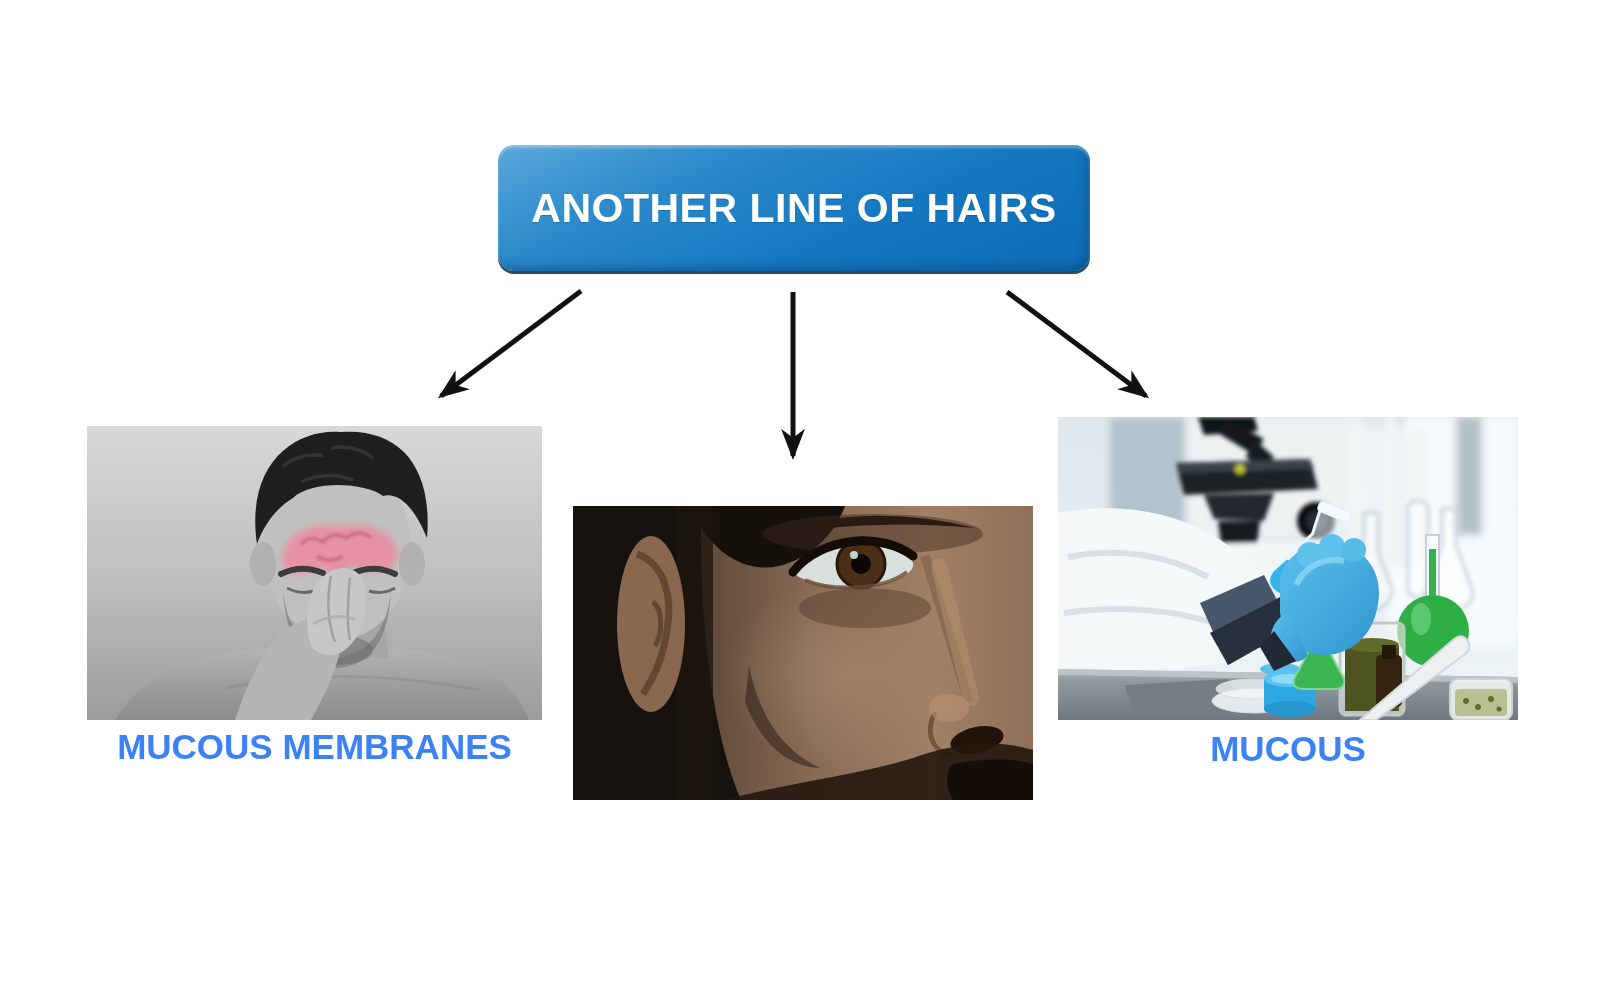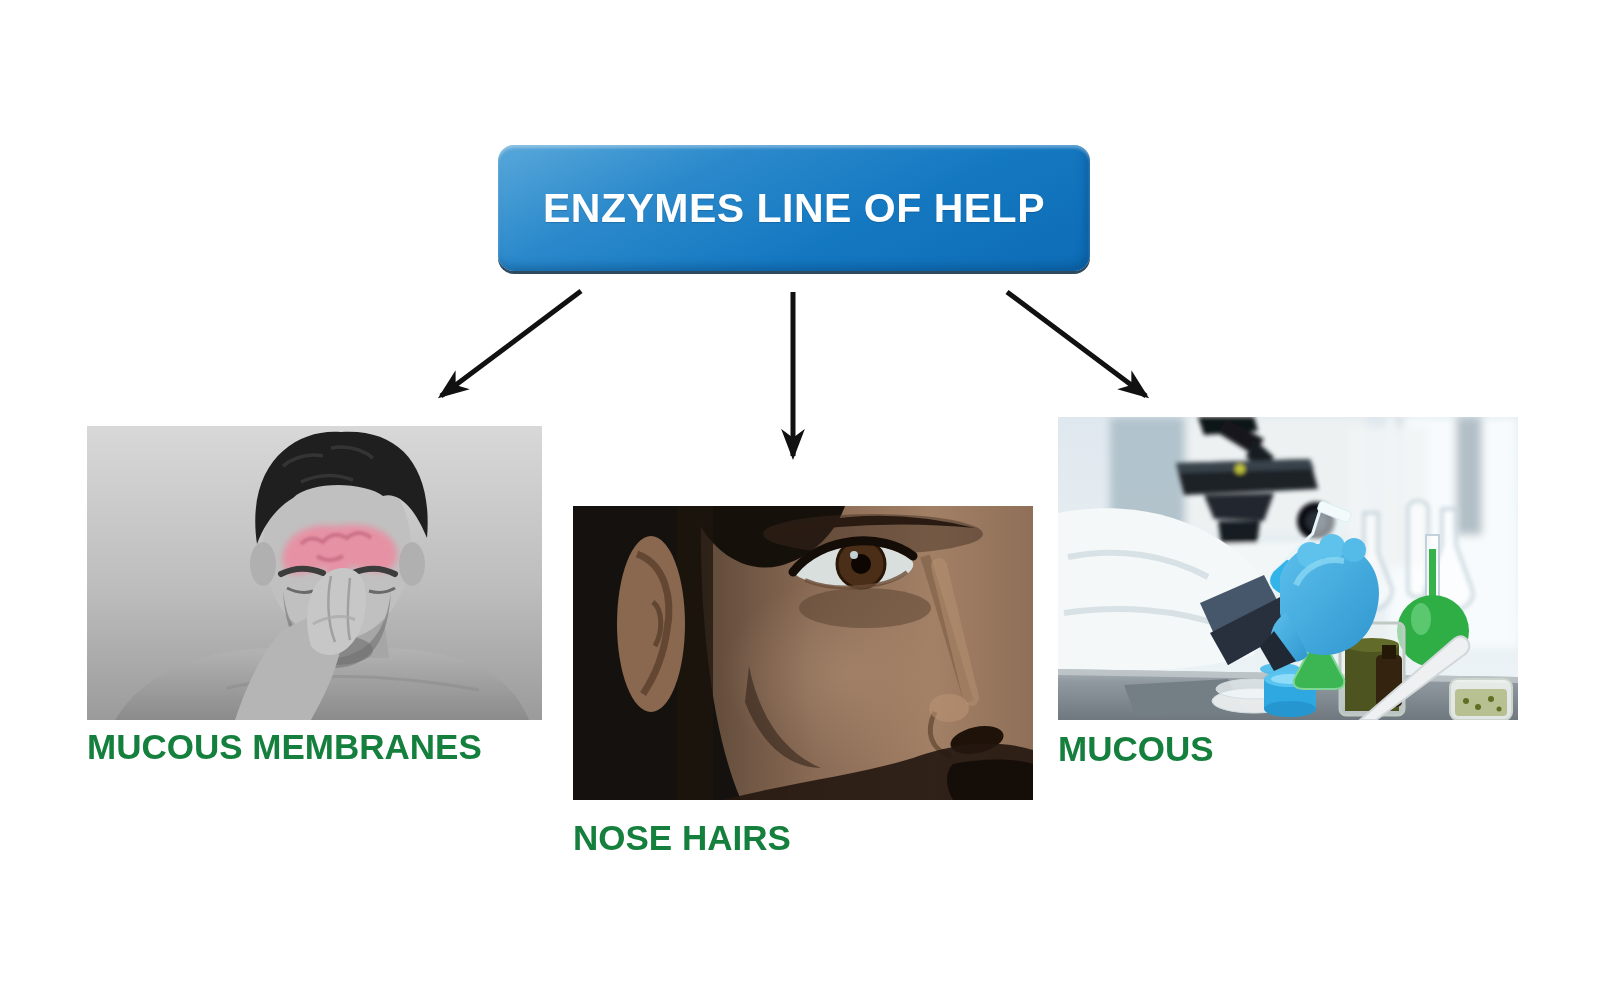--- a/index.html
+++ b/index.html
@@ -24,34 +24,34 @@
   
   .arrows{position:absolute;left:0;top:0;width:1600px;height:1000px;pointer-events:none;}
   
   .photo{position:absolute;margin:0;overflow:hidden;background:#ddd;}
   .photo svg{display:block;width:100%;height:100%;}
   .photo-left {left:87px;  top:426px; width:455px; height:294px;}
   .photo-mid  {left:573px; top:506px; width:460px; height:294px;}
   .photo-right{left:1058px;top:417px; width:460px; height:303px;}
   
   .caption{
-    position:absolute;font-weight:bold;color:#15803d;
+    position:absolute;text-align:center;font-weight:bold;color:#3b82f6;
     font-size:35px;letter-spacing:0;white-space:nowrap;
   }
   .caption-left {left:87px;  top:727px; width:455px;}
   .caption-mid  {left:573px; top:818px; width:460px;}
   .caption-right{left:1058px;top:729px; width:460px;}
 </style>
 </head>
 <body>
 
 <div class="canvas">
 
   <div class="header-box">
-    <span class="header-label">ENZYMES LINE OF HELP</span>
+    <span class="header-label">ANOTHER LINE OF HAIRS</span>
   </div>
 
   <svg class="arrows" viewBox="0 0 1600 1000" aria-hidden="true">
     <defs>
       <marker id="ah" viewBox="0 0 12 10" refX="10.5" refY="5" markerWidth="6.2" markerHeight="5.2" orient="auto">
         <path d="M0,0.4 L12,5 L0,9.6 L3.4,5 Z" fill="#111111"></path>
       </marker>
     </defs>
     <line x1="581" y1="291" x2="441" y2="396" stroke="#111111" stroke-width="5" marker-end="url(#ah)"></line>
     <line x1="793" y1="292" x2="793" y2="456" stroke="#111111" stroke-width="5" marker-end="url(#ah)"></line>
@@ -153,21 +153,20 @@
       <path d="M366,60 C378,110 390,160 398,192" stroke="#b6916f" stroke-width="16" fill="none" opacity=".5" stroke-linecap="round"></path>
       <ellipse cx="404" cy="234" rx="27" ry="13" fill="#1f1208" transform="rotate(-12 404 234)"></ellipse>
       <path d="M362,206 C352,226 358,244 378,250" stroke="#5f442f" stroke-width="5" fill="none" opacity=".7"></path>
       <ellipse cx="376" cy="202" rx="20" ry="14" fill="#bb9372" opacity=".55"></ellipse>
 
       <path d="M150,294 L460,294 L460,244 C420,232 380,238 340,252 C290,268 220,276 150,294 Z" fill="#241710" opacity=".9"></path>
       <path d="M176,160 C186,210 210,246 248,262 C214,262 186,234 172,196 Z" fill="#33241a" opacity=".6"></path>
       <path d="M380,258 C410,252 440,252 460,258 L460,294 L380,294 C372,280 372,266 380,258 Z" fill="#150d08"></path>
     </svg>
   </figure>
-  <div class="caption caption-mid">NOSE HAIRS</div>
 
   <figure class="photo photo-right" aria-label="Laboratory scene with a microscope and a blue-gloved hand holding a flask of blue liquid beside green chemical glassware">
     <svg viewBox="0 0 460 303" preserveAspectRatio="none">
       <defs>
         <linearGradient id="rbg" x1="0" y1="0" x2="0" y2="1">
           <stop offset="0" stop-color="#dfe8ee"></stop>
             <stop offset="1" stop-color="#eef4f7"></stop>
         </linearGradient>
         <linearGradient id="rcounter" x1="0" y1="0" x2="0" y2="1">
           <stop offset="0" stop-color="#aab3b8"></stop>

